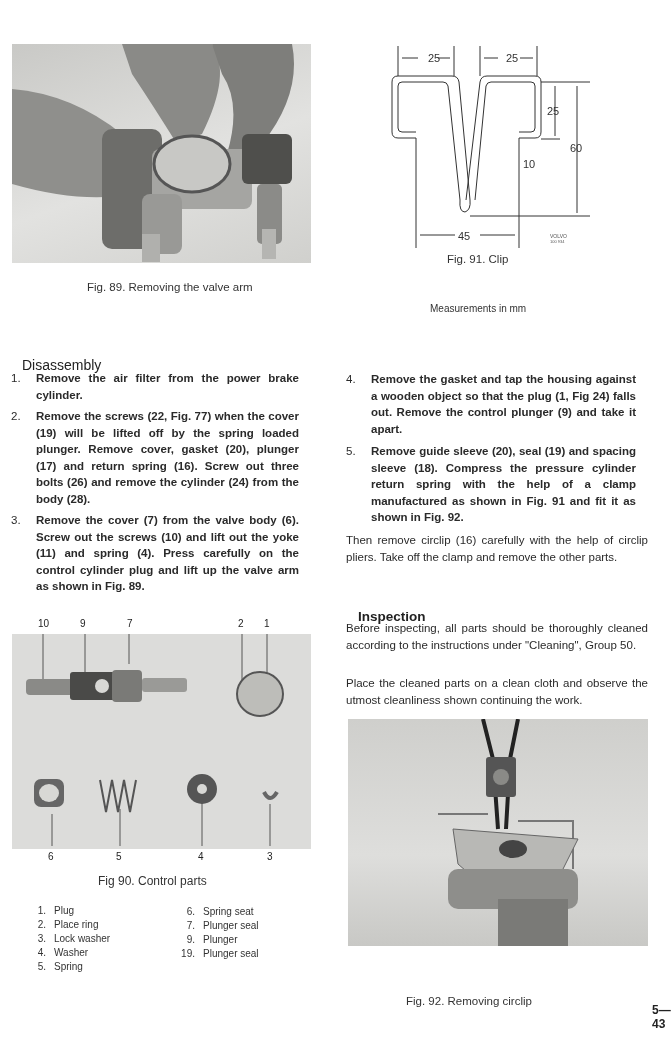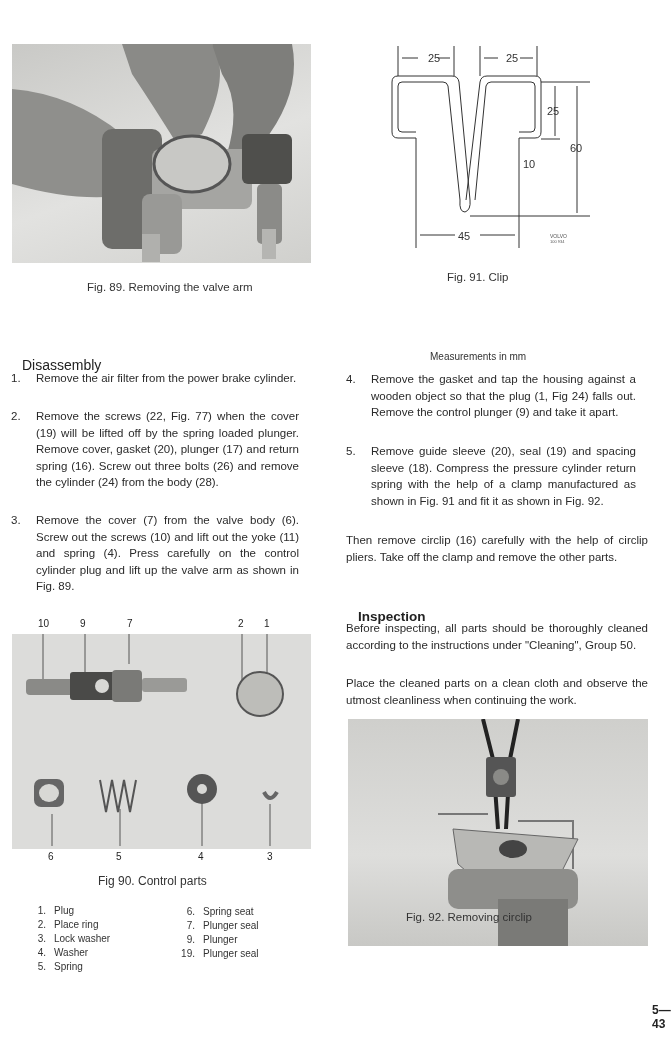--- a/index.html
+++ b/index.html
@@ -6,27 +6,27 @@
   body {
     width: 671px; height: 1038px; position: relative; overflow: hidden;
     background: #ffffff; color: #2a2a2a;
     font-family: "Liberation Sans", sans-serif;
   }
   .abs { position: absolute; }
   .photo {
     position: absolute; background: #d6d6d4; overflow: hidden;
   }
   .caption { position: absolute; font-size: 11.5px; color: #333; white-space: nowrap; }
-  .small-cap { font-size: 10px; margin-top: 48px; }
+  .small-cap { font-size: 10px; }
   h2 { position: absolute; margin: 12px; font-size: 14px; font-weight: normal; color: #222; }
   h2.bold { font-weight: bold; }
   .para { position: absolute; font-size: 11.5px; line-height: 16.6px; text-align: justify; color: #2a2a2a; }
   .item { position: absolute; font-size: 11.5px; line-height: 16.6px; }
   .item .num { position: absolute; left: 0; top: 0; }
-  .item .txt { position: absolute; left: 25px; right: 12px; top: 0; text-align: justify; }
+  .item .txt { position: absolute; left: 25px; right: 12px; top: 0; text-align: justify; font-weight: bold; }
   .callout { position: absolute; font-size: 10px; color: #222; }
   .legend { position: absolute; font-size: 10px; line-height: 13.9px; color: #333; }
   .legend .row { display: flex; }
   .legend .n { width: 20px; text-align: right; margin-right: 8px; }
   .pageno { position: absolute; font-size: 12px; font-weight: bold; color: #222; }
 </style>
 </head>
 <body>
 
 <div class="photo" style="left:12px;top:44px;width:299px;height:219px;background:linear-gradient(160deg,#c9c9c6 0%,#e2e2e0 55%,#d0d0cd 100%);">
@@ -73,21 +73,21 @@
   </g>
   <text x="48" y="32" font-size="11" fill="#333" font-family="Liberation Sans, sans-serif">25</text>
   <text x="126" y="32" font-size="11" fill="#333" font-family="Liberation Sans, sans-serif">25</text>
   <text x="167" y="85" font-size="11" fill="#333" font-family="Liberation Sans, sans-serif">25</text>
   <text x="190" y="122" font-size="11" fill="#333" font-family="Liberation Sans, sans-serif">60</text>
   <text x="143" y="138" font-size="11" fill="#333" font-family="Liberation Sans, sans-serif">10</text>
   <text x="78" y="210" font-size="11" fill="#333" font-family="Liberation Sans, sans-serif">45</text>
   <text x="170" y="208" font-size="5" fill="#555" font-family="Liberation Sans, sans-serif">VOLVO</text>
   <text x="170" y="213" font-size="4" fill="#555" font-family="Liberation Sans, sans-serif">100 934</text>
 </svg>
-<div class="caption" style="left:447px;top:271px;">Fig. 91.  Clip</div>
+<div class="caption" style="left:447px;top:253px;">Fig. 91.  Clip</div>
 <div class="caption small-cap" style="left:430px;top:303px;">Measurements in mm</div>
 
 <h2 style="left:10px;top:345px;">Disassembly</h2>
 
 <div class="item" style="left:11px;top:370px;width:300px;">
   <span class="num">1.</span>
   <span class="txt">Remove the air filter from the power brake cylinder.</span>
 </div>
 <div class="item" style="left:11px;top:408px;width:300px;">
   <span class="num">2.</span>
@@ -184,29 +184,29 @@
   <span class="txt">Remove the gasket and tap the housing against a wooden object so that the plug (1, Fig 24) falls out. Remove the control plunger (9) and take it apart.</span>
 </div>
 <div class="item" style="left:346px;top:443px;width:302px;">
   <span class="num">5.</span>
   <span class="txt">Remove guide sleeve (20), seal (19) and spacing sleeve (18). Compress the pressure cylinder return spring with the help of a clamp manufactured as shown in Fig. 91 and fit it as shown in Fig. 92.</span>
 </div>
 <div class="para" style="left:346px;top:532px;width:302px;">Then remove circlip (16) carefully with the help of circlip pliers. Take off the clamp and remove the other parts.</div>
 
 <h2 class="bold" style="left:346px;top:597px;font-size:13.5px;">Inspection</h2>
 <div class="para" style="left:346px;top:620px;width:302px;">Before inspecting, all parts should be thoroughly cleaned according to the instructions under "Cleaning", Group 50.</div>
-<div class="para" style="left:346px;top:675px;width:302px;">Place the cleaned parts on a clean cloth and observe the utmost cleanliness when continuing the work.</div>
+<div class="para" style="left:346px;top:675px;width:302px;">Place the cleaned parts on a clean cloth and observe the utmost cleanliness shown continuing the work.</div>
 
 <div class="photo" style="left:348px;top:719px;width:300px;height:227px;background:linear-gradient(180deg,#cfcfcc 0%,#dededc 60%,#c8c8c5 100%);">
   <svg width="300" height="227" viewBox="0 0 300 227">
     <path d="M135 0 L145 40 L150 110 M170 0 L162 40 L158 110" stroke="#222" stroke-width="4" fill="none"></path>
     <rect x="138" y="38" width="30" height="40" rx="3" fill="#555"></rect>
     <circle cx="153" cy="58" r="8" fill="#8a8a87"></circle>
     <path d="M90 95 L140 95 M170 102 L225 102 L225 150" stroke="#777" stroke-width="2" fill="none"></path>
     <path d="M105 110 L230 120 L210 160 L150 180 L110 145 Z" fill="#b8b8b5" stroke="#666"></path>
     <ellipse cx="165" cy="130" rx="14" ry="9" fill="#444"></ellipse>
     <rect x="100" y="150" width="130" height="40" rx="10" fill="#8e8e8b"></rect>
     <rect x="150" y="180" width="70" height="47" fill="#7a7a77"></rect>
   </svg>
 </div>
-<div class="caption" style="left:406px;top:911px;">Fig. 92.  Removing circlip</div>
+<div class="caption" style="left:406px;top:995px;">Fig. 92.  Removing circlip</div>
 
 <div class="pageno" style="left:619px;top:1003px;margin-left:33px;">5—43</div>
 
 </body></html>

